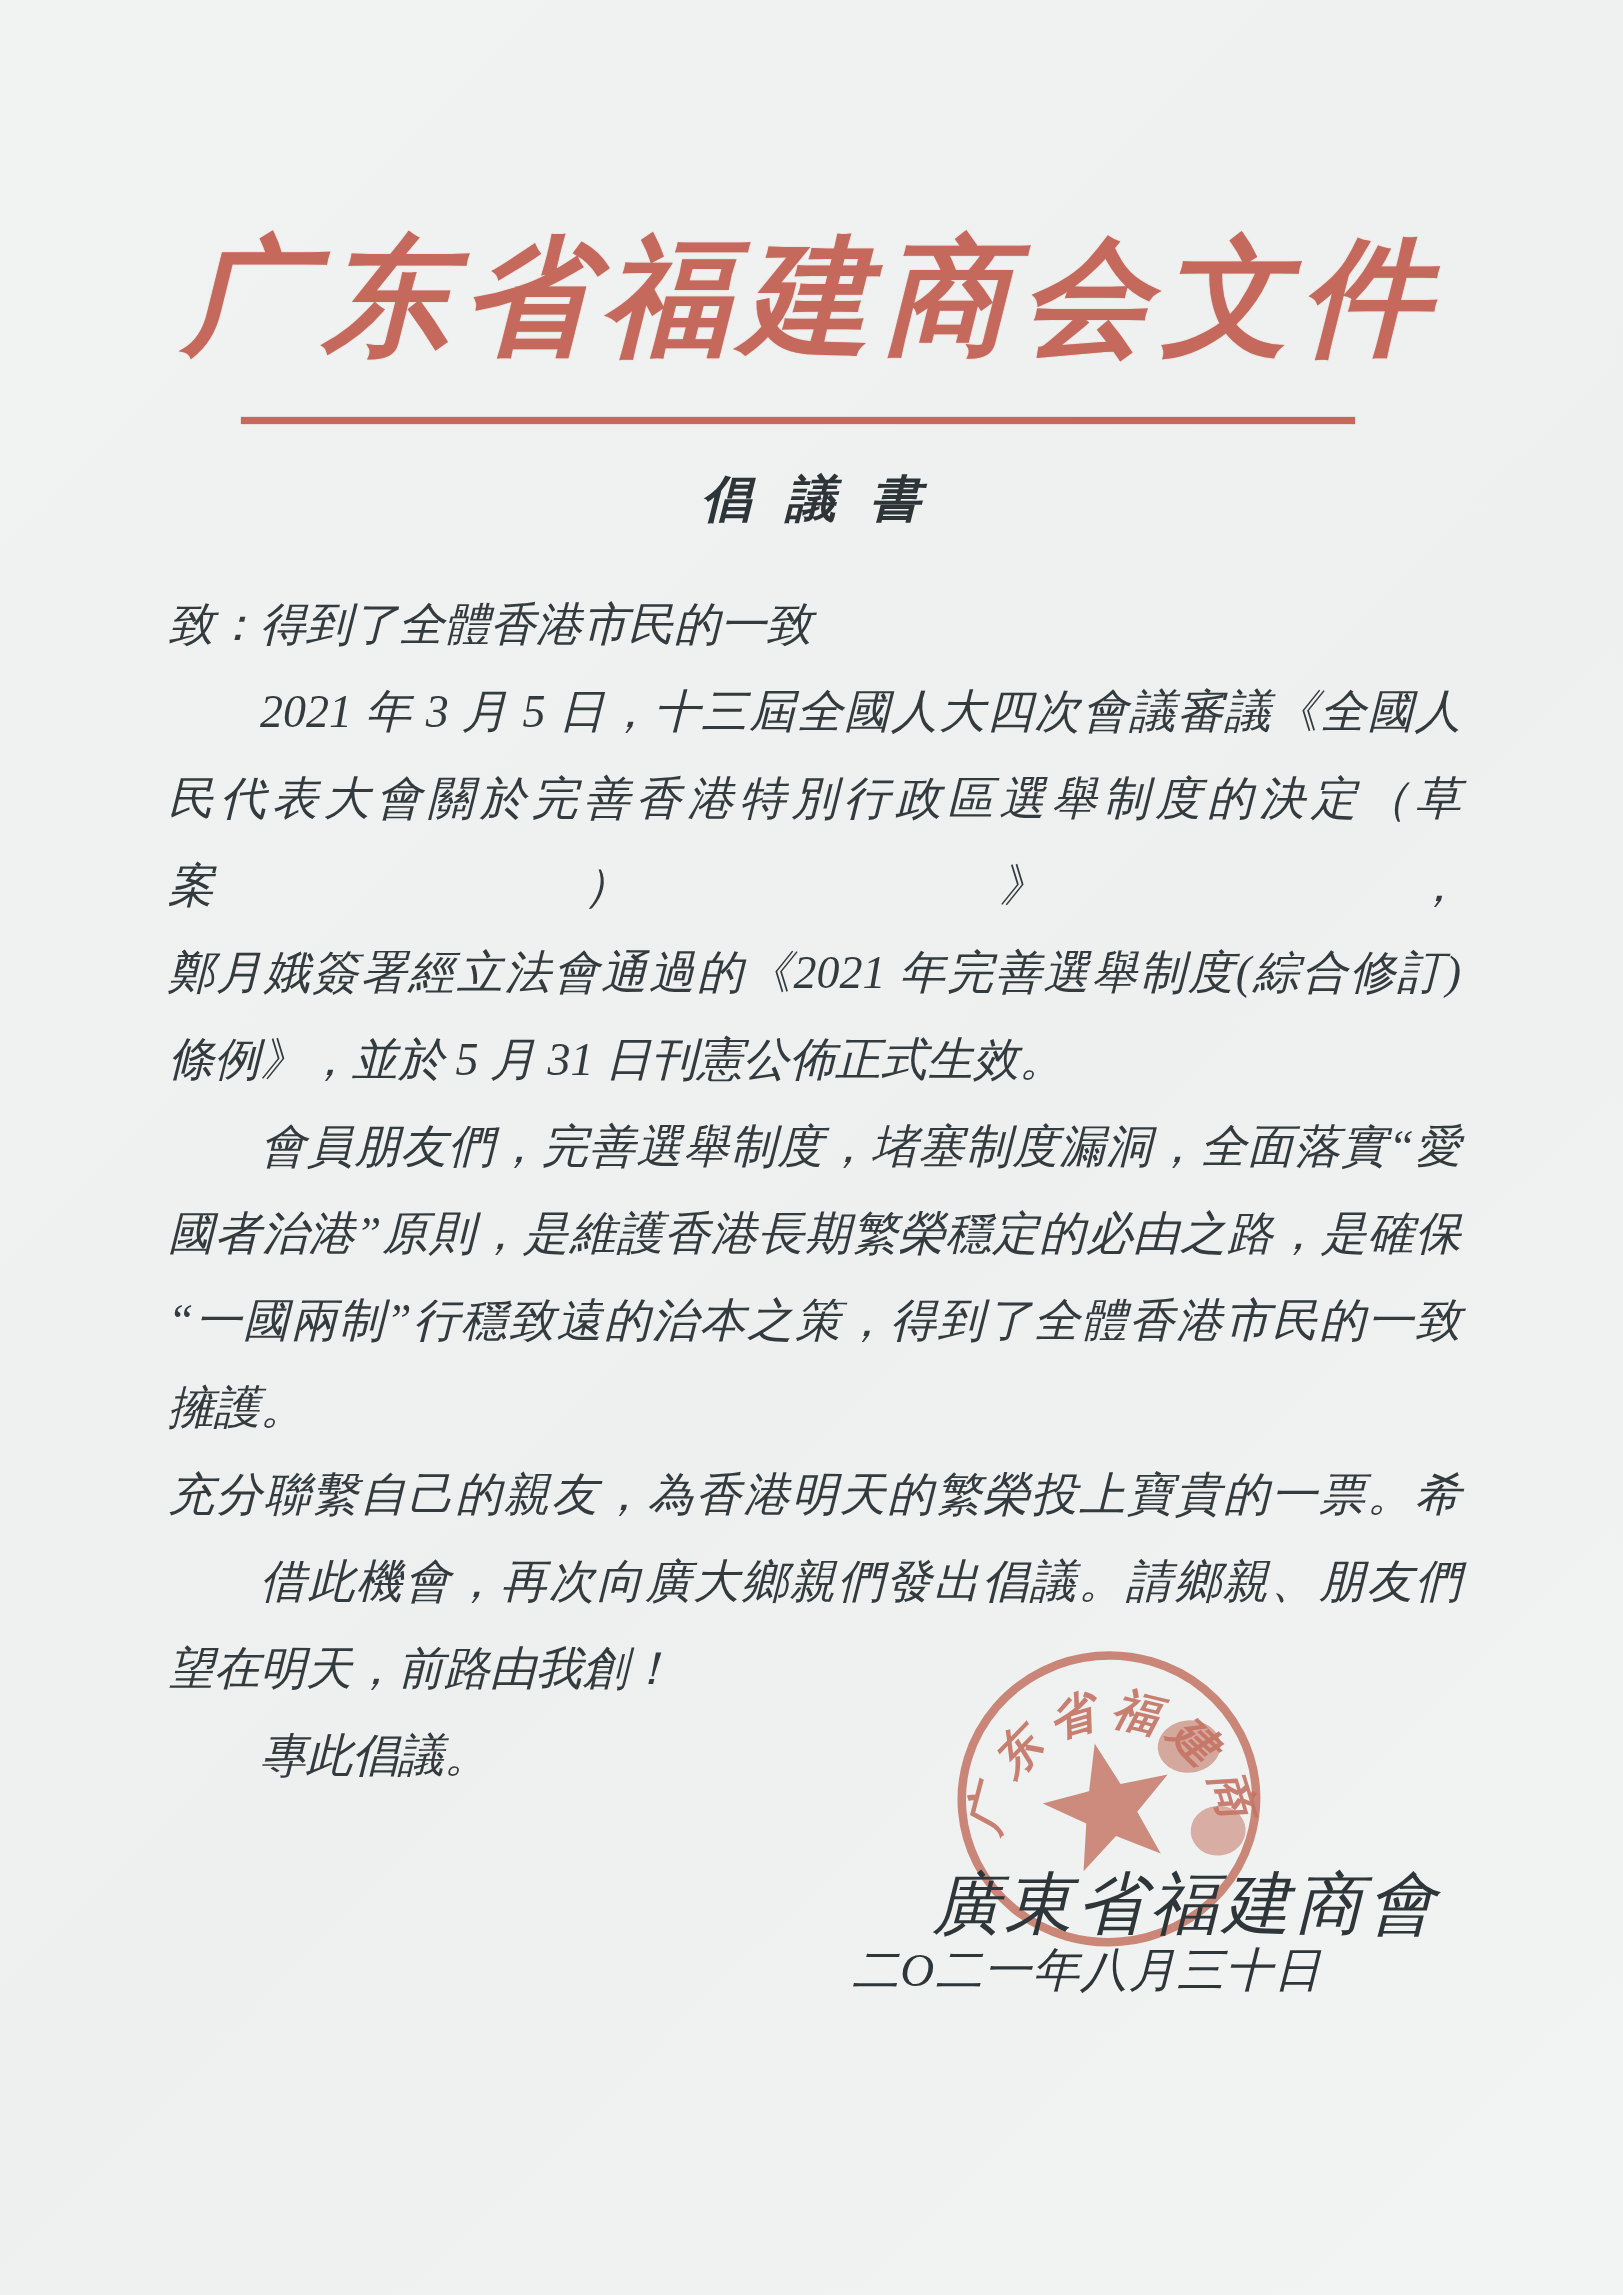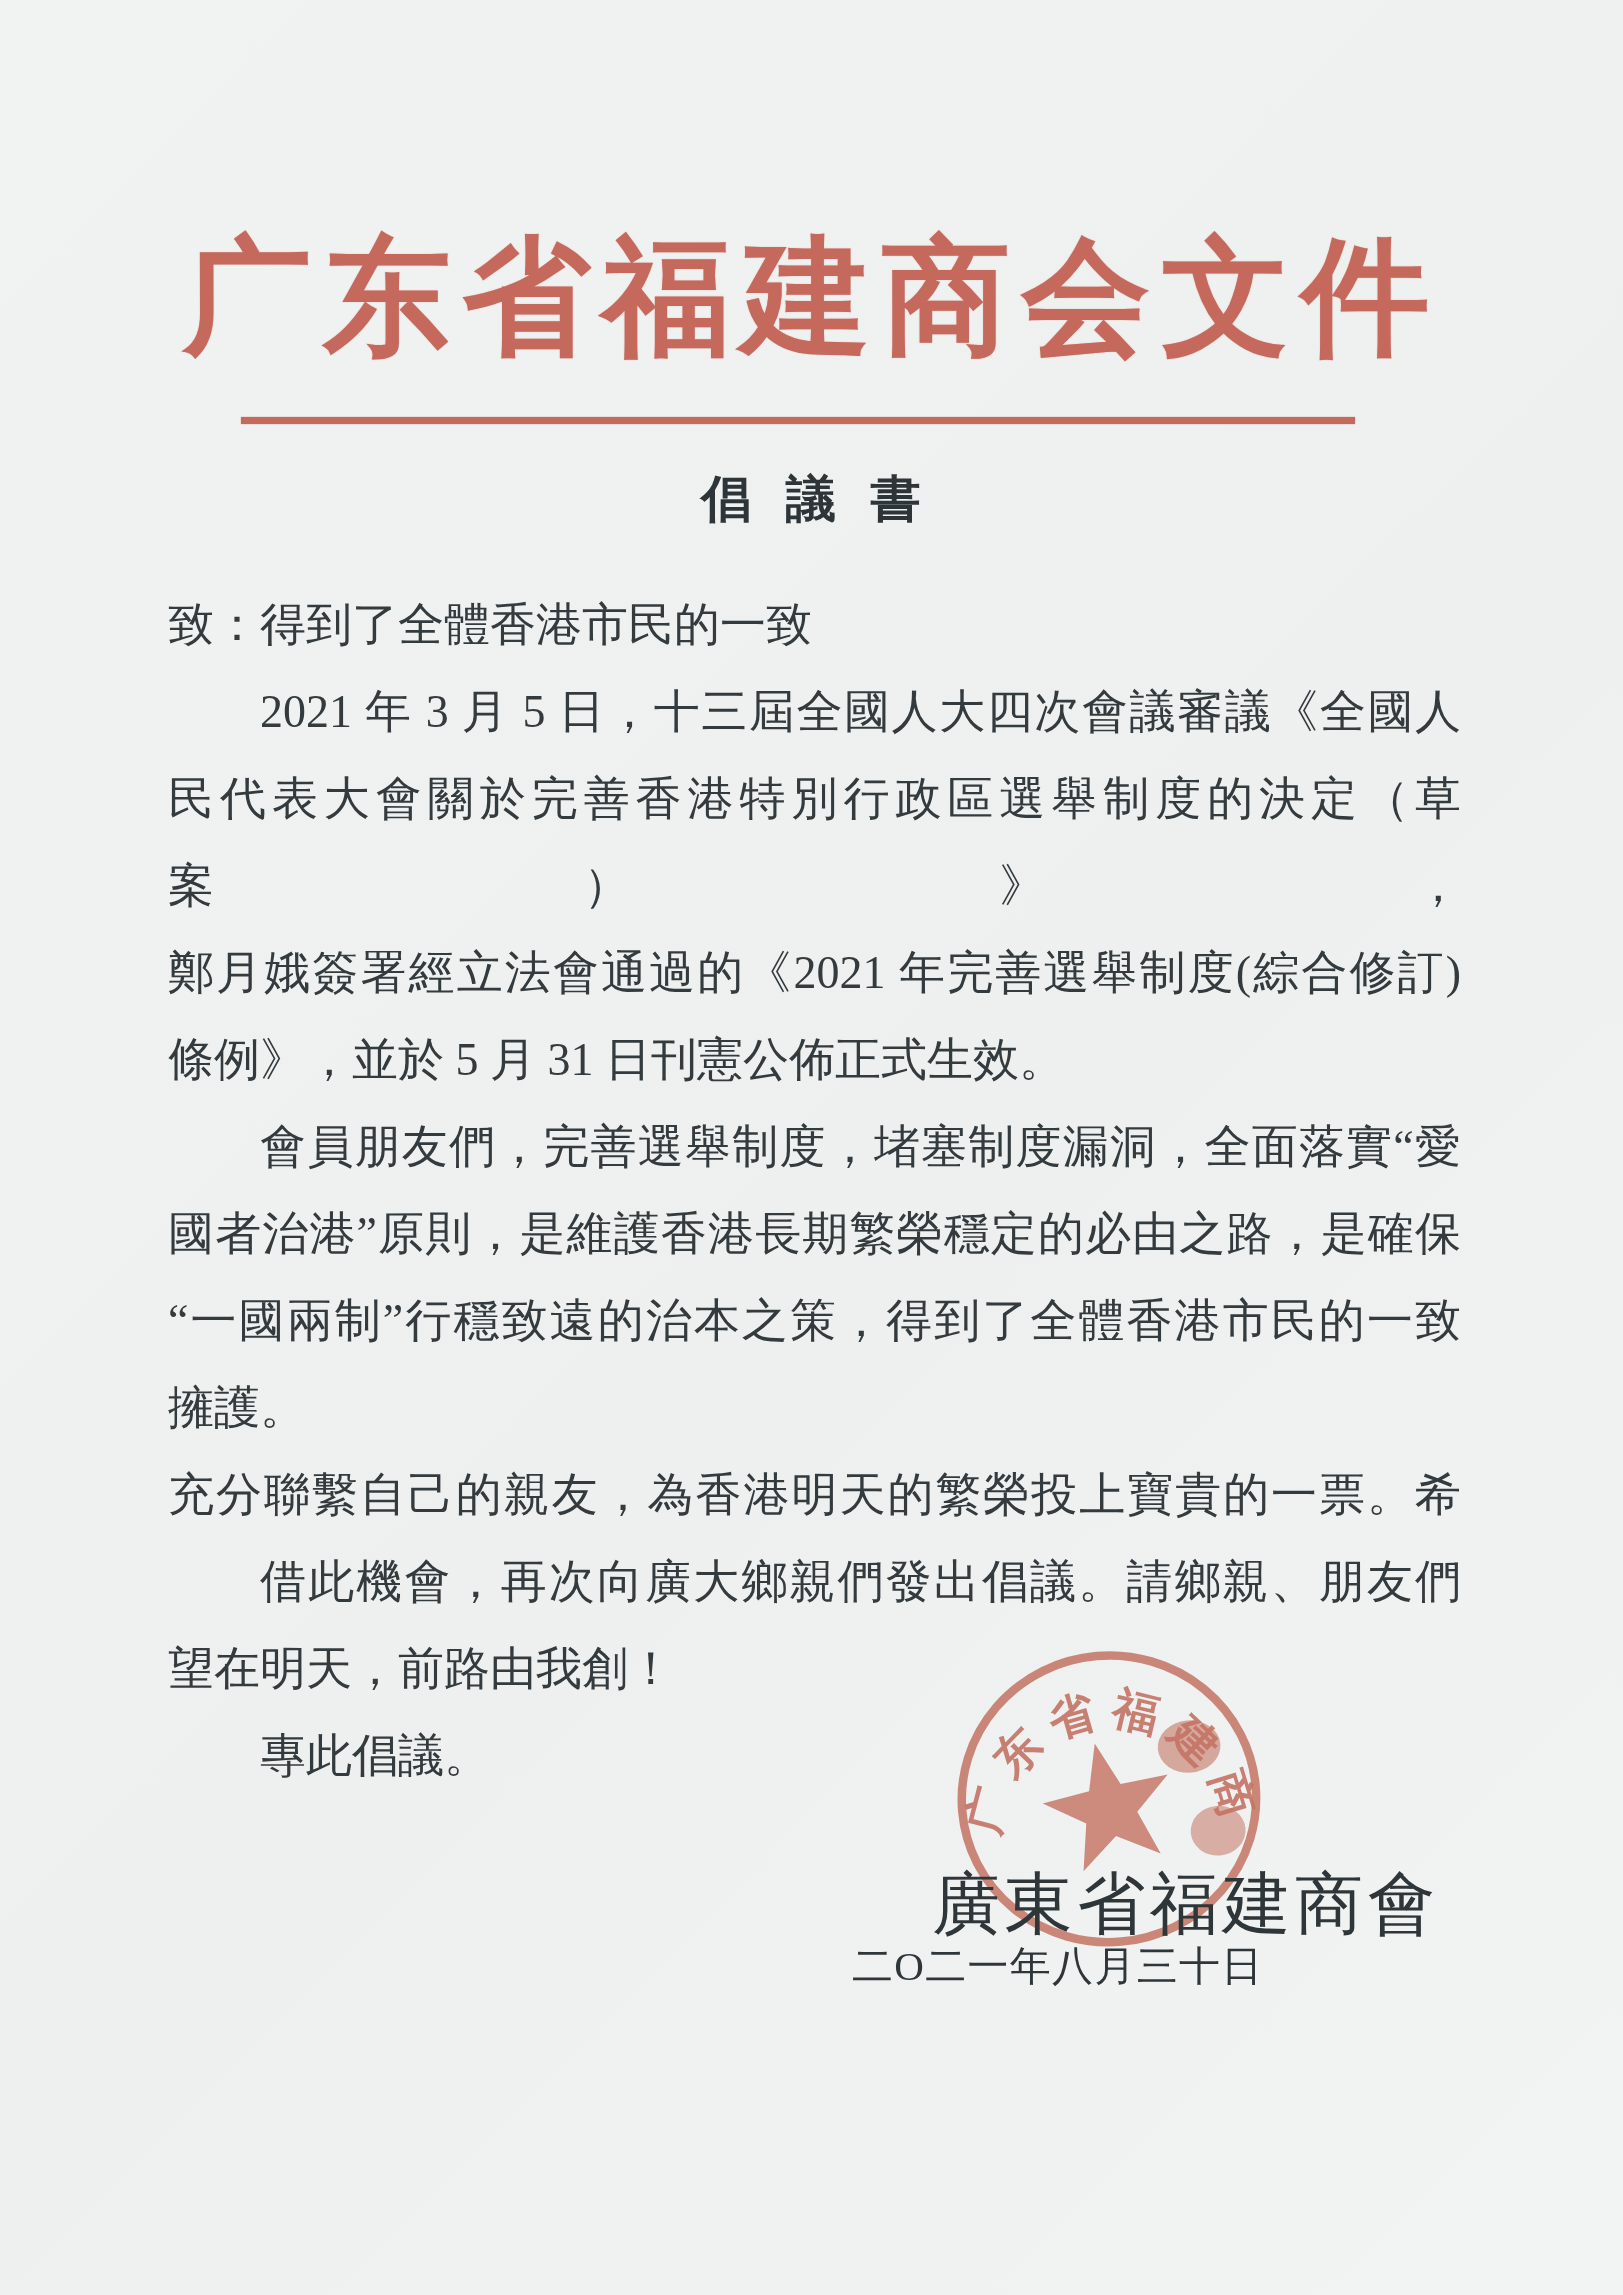--- a/index.html
+++ b/index.html
@@ -7,20 +7,21 @@
     width:1624px;height:2295px;
     background:#e9ebea;
     font-family:"Liberation Serif","DejaVu Serif",serif;
   }
   .page{
     position:relative;
     width:1624px;height:2295px;
     background:linear-gradient(135deg,#f1f3f2 0%,#eef0ef 55%,#f2f4f3 100%);
     overflow:hidden;
     color:#343b3e;
+    font-style:italic;
   }
   
   .header-title{
     position:absolute;top:228px;left:0;width:100%;
     text-align:center;
     font-size:128px;line-height:1.1;
     font-weight:bold;
     color:#c6695d;
     letter-spacing:11.8px;
     text-shadow:0 0 1.3px rgba(198,105,93,.45);
@@ -54,21 +55,21 @@
   .line.justify{text-align:justify;text-align-last:justify;}
   .line.indent{text-indent:92px;}
   
   .signature-org{
     position:absolute;top:1859px;left:932px;
     font-size:68px;letter-spacing:4.6px;
     color:#2f3639;z-index:3;text-align:right;
   }
   .signature-date{
     position:absolute;top:1939px;left:852px;
-    font-size:41px;letter-spacing:1.3px;
+    font-size:47px;letter-spacing:1.3px;
     color:#2f3639;z-index:3;
   }
   
   .stamp{
     position:absolute;top:1649px;left:950px;
     width:318px;height:301px;
     z-index:2;
     transform:rotate(-5deg);
     opacity:.92;
     mix-blend-mode:multiply;

